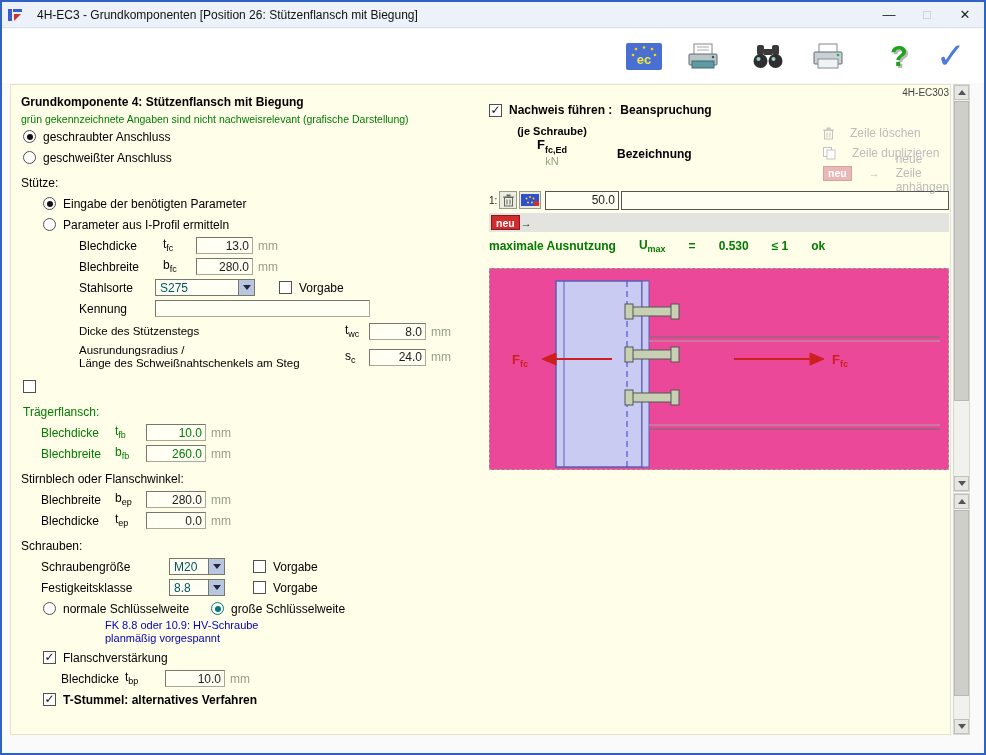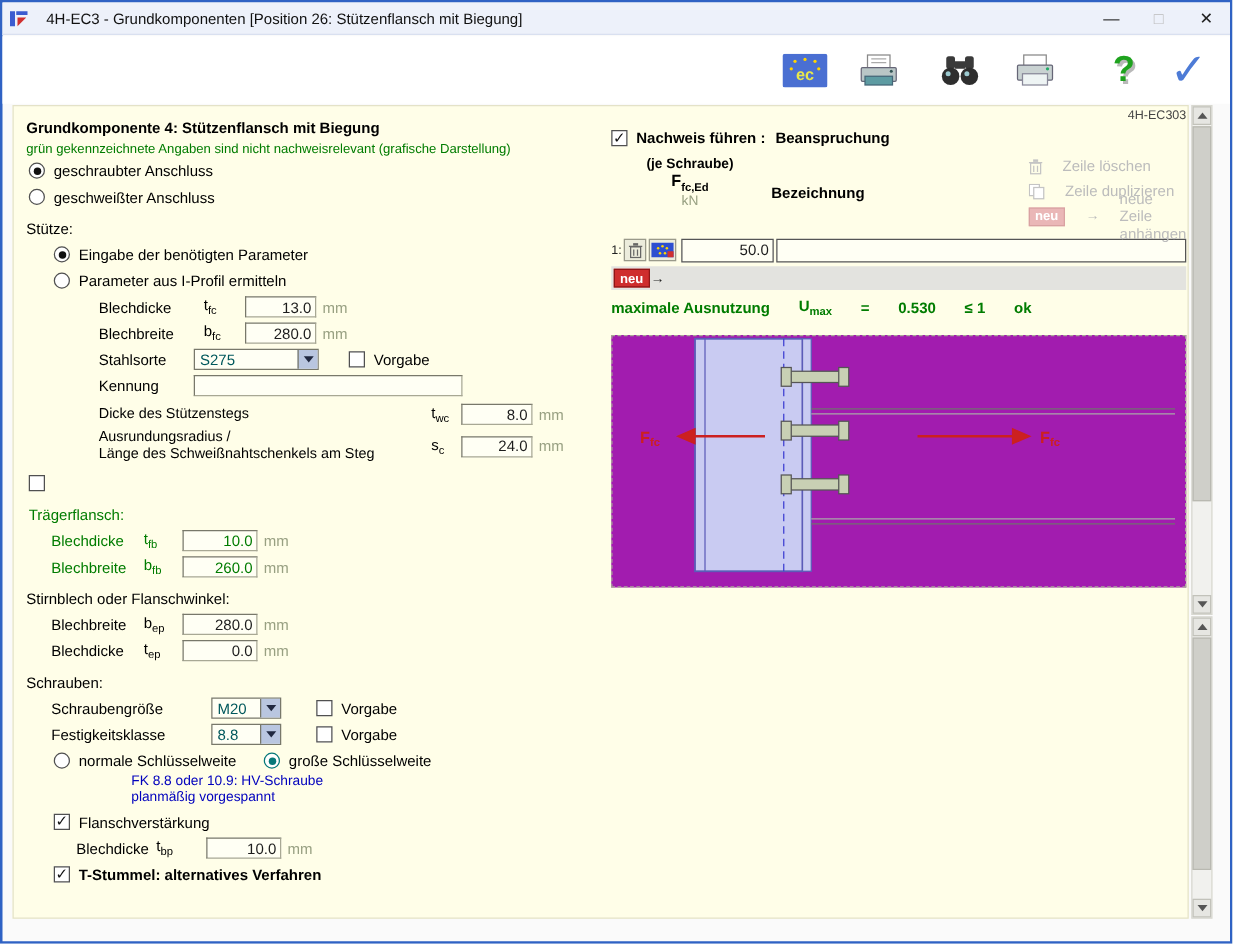--- a/index.html
+++ b/index.html
@@ -70,21 +70,21 @@
 .rowbtn{width:18px;height:18px;border:1px solid #9a9a8a;background:#ececdc;display:inline-flex;align-items:center;justify-content:center;margin-right:2px;cursor:pointer}
 .flagbtn{width:22px;height:18px;border:1px solid #9a9a8a;background:#ececdc;display:inline-flex;align-items:center;justify-content:center;margin-right:4px;cursor:pointer}
 .ffield{width:74px;height:19px;border:1px solid #555}
 .bfield{width:328px;height:19px;border:1px solid #555;margin-left:2px;text-align:left}
 .neurow{margin-top:2px;width:460px;height:19px;background:#e3e3df;display:flex;align-items:center;padding-left:2px}
 .neuchip{background:#cf2d2d;border:1px solid #8e1616;color:#fff;font-size:10.5px;font-weight:bold;padding:0 4px;height:15px;display:inline-flex;align-items:center;cursor:pointer}
 .neuchip.dim{background:#eab7b7;border-color:#d9a2a2}
 .neuarrow{font-size:11px;color:#222;margin-left:1px}
 #thactions .neuarrow{color:#bcbcbc}
 #result{margin-top:6px;display:flex;align-items:center;color:#007c00;font-weight:bold;gap:23px}
-#diagrambox{margin-top:14px;width:460px;height:202px;border:1px dashed #a8a896;background:#a21caf;display:flex;align-items:flex-start;justify-content:center}
+#diagrambox{margin-top:14px;width:460px;height:202px;border:1px dashed #a8a896;background:#ec4899;display:flex;align-items:flex-end;justify-content:center}
 
 .sb{position:absolute;width:17px;background:#f1f1ee;border:1px solid #d8d8d0}
 .sbarrow{position:absolute;left:0;width:15px;height:15px;background:#e6e6e2;border:1px solid #c2c2ba;display:flex;align-items:center;justify-content:center;cursor:pointer}
 .sbthumb{position:absolute;left:0;width:15px;background:#cfcfc9;border:1px solid #b9b9b1;cursor:pointer}
 #sb1{left:951px;top:82px;height:408px}
 #sb2{left:951px;top:491px;height:242px}
 </style>
 </head>
 <body>
 

